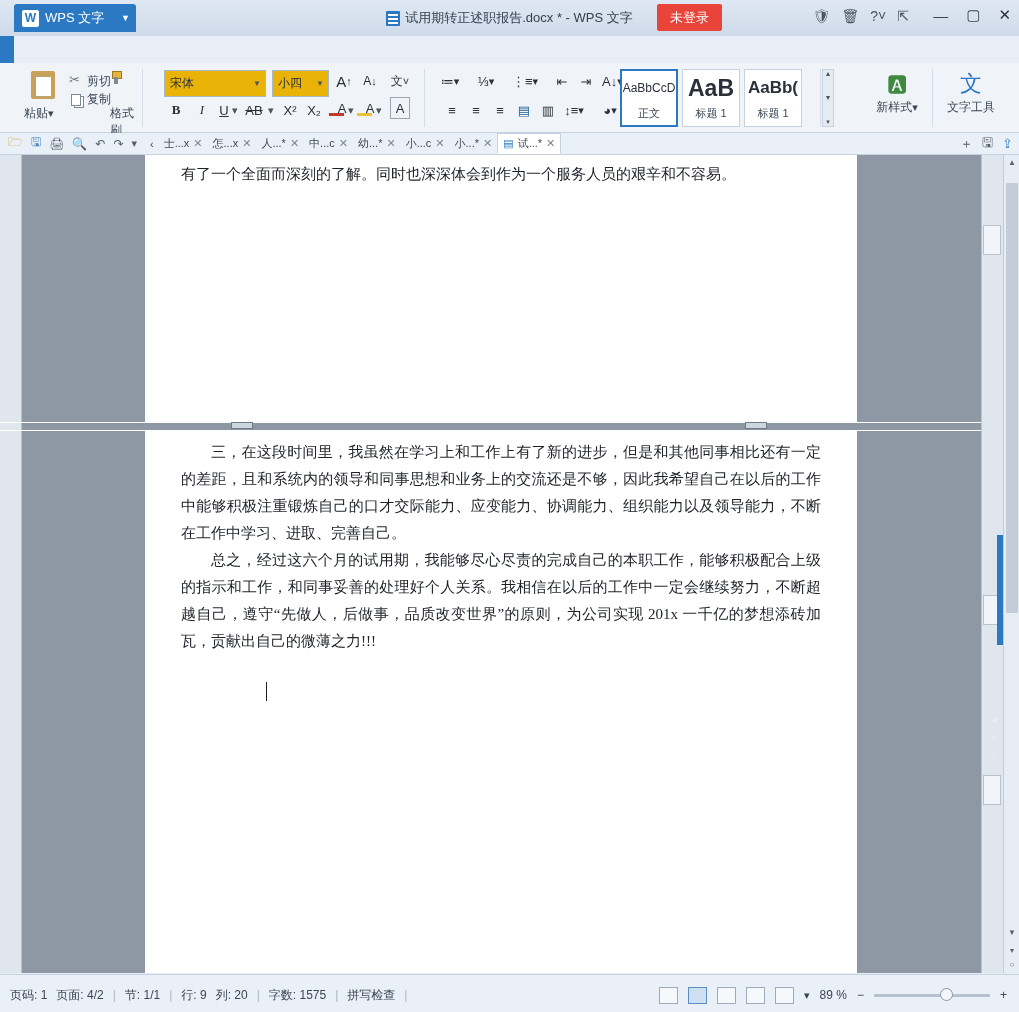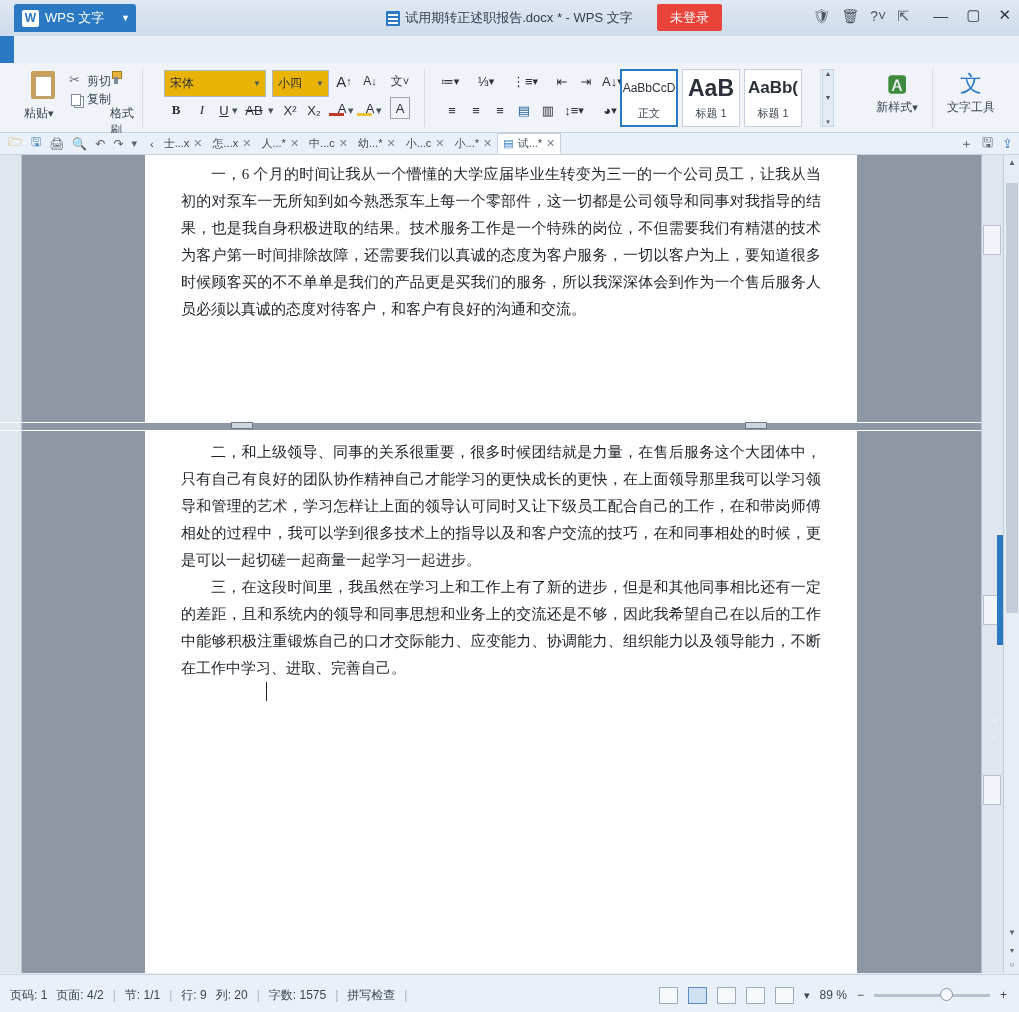--- a/index.html
+++ b/index.html
@@ -519,34 +519,34 @@
       <span>🖫</span>
       <span style="color:#3c7fbf;">⇪</span>
     </div>
   </div>
 
   <div class="docarea">
     <div class="leftgutter"></div>
 
     <div class="page p1">
       <div class="body-text" style="top:6px;">
-        <p class="ind">一，6 个月的时间让我从一个懵懂的大学应届毕业生转变为三一的一个公司员工，让我从当初的对泵车一无所知到如今熟悉泵车上每一个零部件，这一切都是公司领导和同事对我指导的结果，也是我自身积极进取的结果。技术服务工作是一个特殊的岗位，不但需要我们有精湛的技术为客户第一时间排除故障，还需要我们以真诚的态度为客户服务，一切以客户为上，要知道很多时候顾客买的不不单单是我们的产品更是买我们的服务，所以我深深体会到作为一个售后服务人员必须以真诚的态度对待客户，和客户有良好的沟通和交流。</p>
+        <p>有了一个全面而深刻的了解。同时也深深体会到作为一个服务人员的艰辛和不容易。</p>
       </div>
     </div>
 
     <div class="pagegap"></div>
     <div class="brk-line" style="top:267px;"></div>
     <div class="brk-line" style="top:275px;"></div>
     <div class="brk-mark" style="left:231px; top:267px;"></div>
     <div class="brk-mark" style="left:745px; top:267px;"></div>
 
     <div class="page p2">
       <div class="body-text" style="top:8px;">
-        <p class="ind">二，和上级领导、同事的关系很重要，很多时候团结就是力量，在售后服务这个大团体中，只有自己有良好的团队协作精神自己才能学习的更快成长的更快，在上面领导那里我可以学习领导和管理的艺术，学习怎样让上面的领导认可同时又让下级员工配合自己的工作，在和带岗师傅相处的过程中，我可以学到很多技术上的指导以及和客户交流的技巧，在和同事相处的时候，更是可以一起切磋一起商量一起学习一起进步。</p>
         <p class="ind">三，在这段时间里，我虽然在学习上和工作上有了新的进步，但是和其他同事相比还有一定的差距，且和系统内的领导和同事思想和业务上的交流还是不够，因此我希望自己在以后的工作中能够积极注重锻炼自己的口才交际能力、应变能力、协调能力、组织能力以及领导能力，不断在工作中学习、进取、完善自己。</p>
+        <p class="ind">总之，经过这六个月的试用期，我能够尽心尽责的完成自己的本职工作，能够积极配合上级的指示和工作，和同事妥善的处理好个人关系。我相信在以后的工作中一定会继续努力，不断超越自己，遵守“先做人，后做事，品质改变世界”的原则，为公司实现 201x 一千亿的梦想添砖加瓦，贡献出自己的微薄之力!!!</p>
       </div>
     </div>
     <div class="caret-ib"></div>
 
     <div class="sidebar-right"></div>
     <div class="sb-chip" style="top:70px;"></div>
     <div class="sb-chip" style="top:440px;"></div>
     <div class="sb-chip" style="top:620px;"></div>
     <div class="blue-tab" style="top:380px; height:110px;"></div>
 

